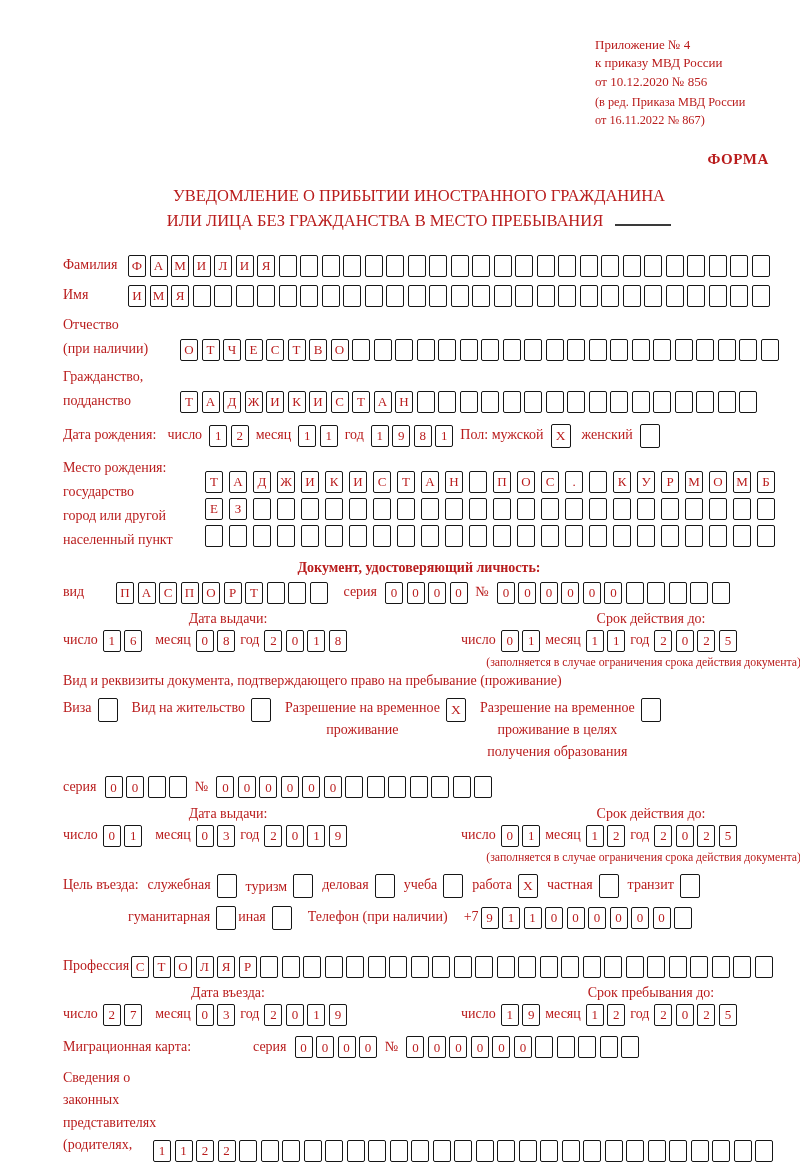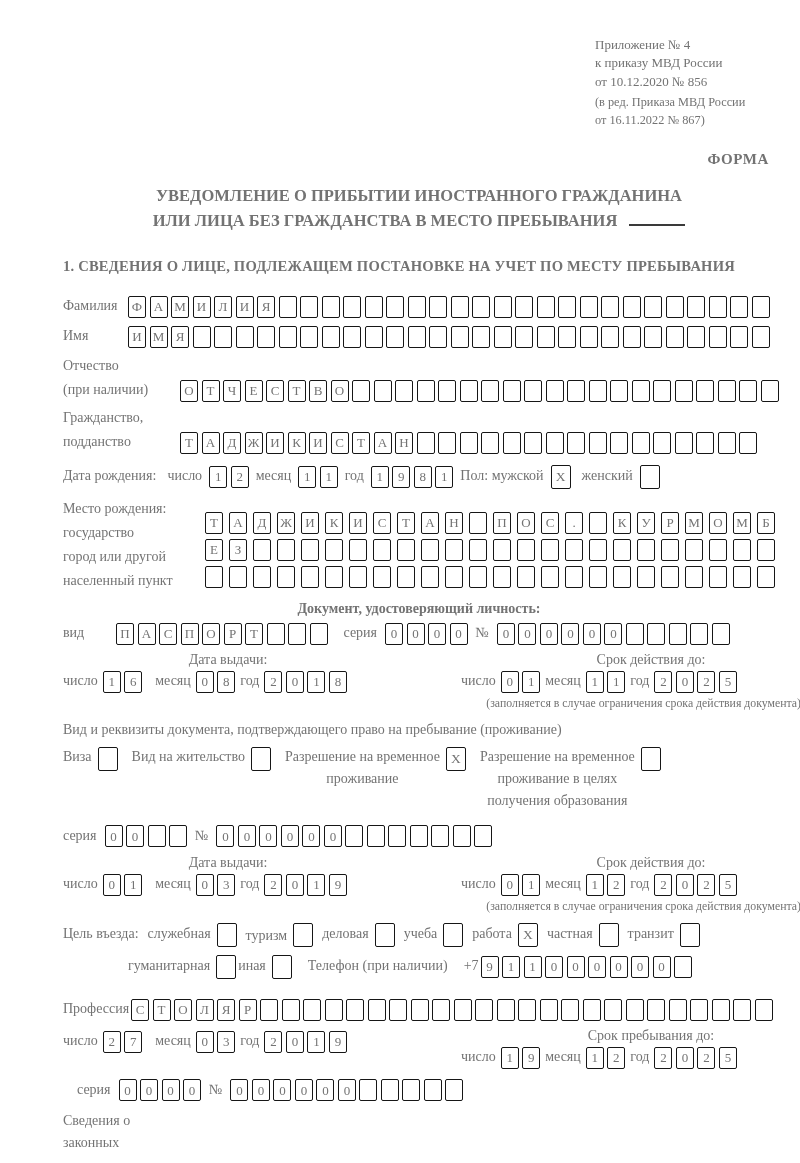--- a/index.html
+++ b/index.html
@@ -1,27 +1,27 @@
 <!DOCTYPE html>
 <html lang="ru"><head>
 <meta charset="utf-8">
 <style>
   * { margin:0; padding:0; box-sizing:border-box; }
   body { background:#fff; }
   .page {
     position:relative; width:800px; height:1163px; margin:0 auto;
-    background:#fff; color:#737373; overflow:hidden;
+    background:#fff; color:#b91c1c; overflow:hidden;
     font-family:"Liberation Serif","DejaVu Serif",serif;
     padding:36px 25px 0 63px;
   }
   
   .appendix { width:170px; margin-left:auto; margin-right:10px; font-size:13px; line-height:1.42; white-space:pre-line; }
   .appendix-note { width:170px; margin-left:auto; margin-right:10px; font-size:12.3px; line-height:1.42; margin-top:3px; white-space:pre-line; }
   .forma { text-align:right; padding-right:6px; font-weight:bold; font-size:15px; margin-top:22px; letter-spacing:.6px; }
-  .title { text-align:center; font-weight:bold; font-size:16.5px; line-height:1.5; margin-top:16px; }
+  .title { text-align:center; font-weight:normal; font-size:16.5px; line-height:1.5; margin-top:16px; }
   .uline { display:inline-block; width:56px; border-bottom:2.2px solid #3a3a3a; margin-left:12px; }
   .section1 { font-weight:bold; font-size:14.6px; margin-top:24px; letter-spacing:.2px; }
   
   .row { display:flex; align-items:flex-end; margin-top:6px; }
   .lbl { font-size:14px; line-height:24px; white-space:pre-line; flex:none; }
   .w65 { width:65px; } .w117 { width:117px; } .w142 { width:142px; } .w90 { width:90px; }
   .cells { display:inline-flex; gap:3.5px; flex:none; margin-top:1px; }
   .cells.wide { gap:6px; }
   .cell {
     width:18px; height:22px; flex:none;
@@ -34,21 +34,21 @@
   .dochead { text-align:center; font-weight:bold; font-size:14px; margin-top:8px; }
   
   .dates { display:flex; margin-top:7px; }
   .dhalf { width:398px; flex:none; }
   .dhalf2 { flex:1; }
   .subhead { font-size:14px; text-align:center; width:330px; }
   .subhead.r { width:300px; margin-left:40px; }
   .daterow { display:flex; align-items:center; gap:5px; margin-top:2px; }
   .daterow .lbl { line-height:22px; }
   .fillnote { font-size:11.8px; text-align:right; margin-top:3px; }
-  .plain { font-size:14px; line-height:1.5; margin-top:8px; }
+  .plain { font-size:14px; line-height:1.5; margin-top:0; }
   .plain2 { font-size:14px; line-height:1.5; margin-top:4px; }
   
   .optrow { display:flex; align-items:flex-start; margin-top:8px; }
   .opt { display:flex; align-items:flex-start; gap:6px; }
   .opt .lbl { line-height:22px; }
   .optc { text-align:center; }
   .repwrap { margin-top:8px; }
   .repwrap .cells { margin-bottom:9px; }
 </style>
 </head>
@@ -61,21 +61,20 @@
 от 10.12.2020 № 856</div>
   <div class="appendix-note">(в ред. Приказа МВД России
 от 16.11.2022 № 867)</div>
   <div class="forma">ФОРМА</div>
 
   <div class="title">
     <span>УВЕДОМЛЕНИЕ О ПРИБЫТИИ ИНОСТРАННОГО ГРАЖДАНИНА</span><br>
     <span>ИЛИ ЛИЦА БЕЗ ГРАЖДАНСТВА В МЕСТО ПРЕБЫВАНИЯ</span><span class="uline"></span>
   </div>
 
-  <div class="section1">1. СВЕДЕНИЯ О ЛИЦЕ, ПОДЛЕЖАЩЕМ ПОСТАНОВКЕ НА УЧЕТ ПО МЕСТУ ПРЕБЫВАНИЯ</div>
 
   <div class="row" style="margin-top:19px;">
     <span class="lbl w65">Фамилия</span>
     <span class="cells">
         <span class="cell">Ф</span>
         <span class="cell">А</span>
         <span class="cell">М</span>
         <span class="cell">И</span>
         <span class="cell">Л</span>
         <span class="cell">И</span>
@@ -588,21 +587,21 @@
         <span class="cell">0</span>
         <span class="cell">0</span>
         <span class="cell">0</span>
         <span class="cell">0</span>
         <span class="cell">0</span>
         <span class="cell">0</span>
         <span class="cell"></span>
       </span>
   </div>
 
-  <div class="row" style="margin-top:18px;">
+  <div class="row" style="margin-top:24px;">
     <span class="lbl w65" style="width:68px;">Профессия</span>
     <span class="cells">
         <span class="cell">С</span>
         <span class="cell">Т</span>
         <span class="cell">О</span>
         <span class="cell">Л</span>
         <span class="cell">Я</span>
         <span class="cell">Р</span>
         <span class="cell"></span>
         <span class="cell"></span>
@@ -626,20 +625,21 @@
         <span class="cell"></span>
         <span class="cell"></span>
         <span class="cell"></span>
         <span class="cell"></span>
         <span class="cell"></span>
       </span>
   </div>
 
   <div class="dates">
     <div class="dhalf">
+      <div class="subhead">Дата въезда:</div>
       <div class="daterow">
         <span class="lbl">число</span>
         <span class="cells">
             <span class="cell">2</span>
             <span class="cell">7</span>
           </span>
         <span class="lbl gap8">месяц</span>
         <span class="cells">
             <span class="cell">0</span>
             <span class="cell">3</span>
@@ -671,20 +671,21 @@
             <span class="cell">2</span>
             <span class="cell">0</span>
             <span class="cell">2</span>
             <span class="cell">5</span>
           </span>
       </div>
     </div>
   </div>
 
   <div class="row" style="margin-top:9px; align-items:center; gap:8px;">
+    <span class="lbl" style="width:168px;">Миграционная карта:</span>
     <span class="lbl gap14">серия</span>
     <span class="cells">
         <span class="cell">0</span>
         <span class="cell">0</span>
         <span class="cell">0</span>
         <span class="cell">0</span>
       </span>
     <span class="lbl">№</span>
     <span class="cells">
         <span class="cell">0</span>

